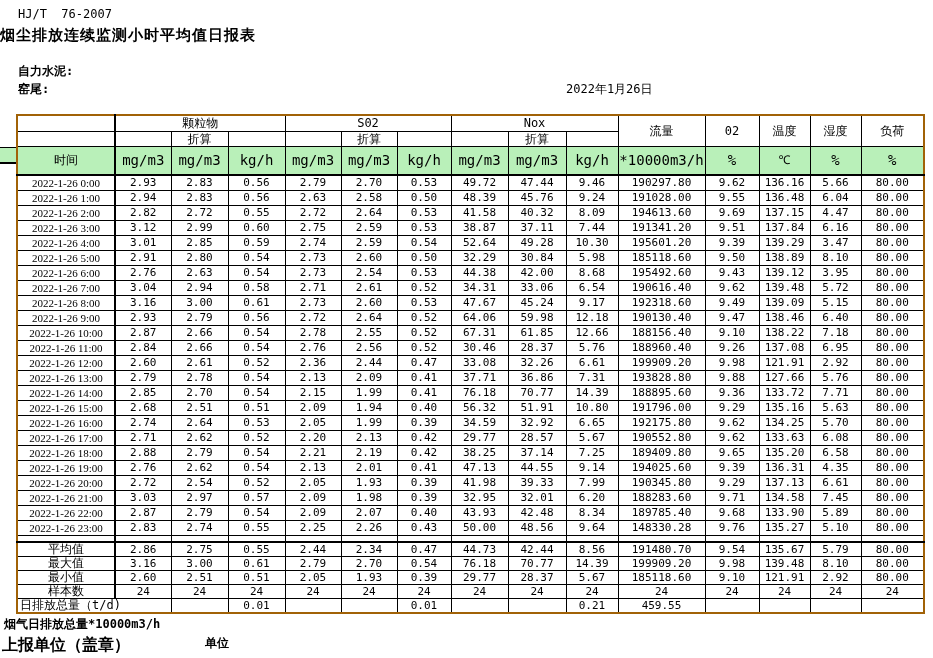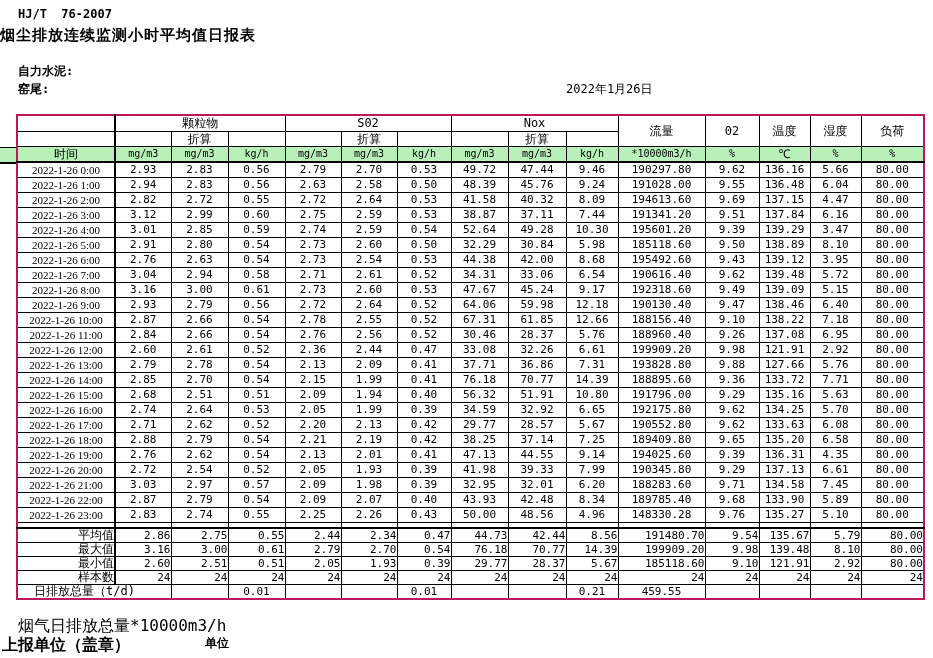--- a/index.html
+++ b/index.html
@@ -3,45 +3,45 @@
 <meta charset="utf-8">
 <style>
   * { box-sizing: border-box; }
   html,body { margin:0; padding:0; }
   body {
     width: 933px; height: 658px; background:#fff; position:relative;
     font-family: "DejaVu Sans Mono", "Liberation Sans", sans-serif;
     color:#000; overflow:hidden;
   }
   .abs { position:absolute; white-space:pre; }
-  .standard { left:18px; top:7px; font-size:12px; font-weight:bold; }
+  .standard { left:18px; top:7px; font-size:12px; font-weight:normal; }
   .title-wrap { left:0; top:26px; width:660px; font-size:15px; font-weight:bold; letter-spacing:1px; }
   .company { left:18px; top:63px; font-size:12px; font-weight:bold; }
   .site { left:18px; top:81px; font-size:12px; font-weight:bold; }
   .date { left:566px; top:81px; font-size:12px; }
   .tbl-wrap { position:absolute; left:16px; top:114px; }
-  table { border-collapse:collapse; table-layout:fixed; border:2px solid #be185d; }
+  table { border-collapse:collapse; table-layout:fixed; border:2px solid #a16207; }
   td {
     border:1px solid #000; text-align:center; padding:0;
     font-size:11px; height:14px; line-height:14px;
     white-space:nowrap; overflow:hidden;
   }
   thead td { font-size:12px; }
-  tr.units-row td { background:#b9f0b9; border-bottom:2px solid #000; font-size:10px; }
+  tr.units-row td { background:#b9f0b9; border-bottom:2px solid #000; font-size:14px; }
   tr.units-row td.cjk { font-size:12px; }
   td.time-col-hdr { border-right:2px solid #000; }
   td.time-cell { border-right:2px solid #000; font-size:11px;font-family:Liberation Serif, serif; }
   td.label-cell { border-right:2px solid #000; font-size:12px; }
   tr.spacer-row td { height:6px; line-height:6px; border-bottom:2px solid #000; }
-  tr.summary-row td { height:13px; line-height:13px;text-align:right; }
+  tr.summary-row td { height:13px; line-height:13px; }
   tr.total-row td { height:13px; line-height:13px; }
-  td.total-label { text-align:left; font-size:12px; padding-left:16px; }
+  td.total-label { text-align:left; font-size:12px; padding-left:2px; }
   .green-band { position:absolute; left:0; top:147px; width:17px; height:17px;
     background:#b9f0b9; border-top:1px solid #000; border-bottom:2px solid #000; }
-  .footer1 { left:18px; top:616px; font-size:16px; font-weight:normal; }
+  .footer1 { left:4px; top:616px; font-size:12px; font-weight:bold; }
   .footer2 { left:2px; top:635px; font-size:16px; font-weight:bold; }
   .footer3 { left:205px; top:635px; font-size:12px; font-weight:bold; }
 </style>
 </head>
 <body>
 
 <div class="abs standard">HJ/T  76-2007</div>
 <div class="abs title-wrap">烟尘排放连续监测小时平均值日报表</div>
 <div class="abs company">自力水泥:</div>
 <div class="abs site">窑尾:</div>
@@ -85,21 +85,21 @@
       <td></td>
       <td>折算</td>
       <td></td>
       <td></td>
       <td>折算</td>
       <td></td>
       <td></td>
       <td>折算</td>
       <td></td>
     </tr>
-    <tr class="units-row" style="height:15px">
+    <tr class="units-row" style="height:29px">
       <td class="cjk time-col-hdr">时间</td>
       <td>mg/m3</td>
       <td>mg/m3</td>
       <td>kg/h</td>
       <td>mg/m3</td>
       <td>mg/m3</td>
       <td>kg/h</td>
       <td>mg/m3</td>
       <td>mg/m3</td>
       <td>kg/h</td>
@@ -505,21 +505,21 @@
         <tr>
           <td class="time-cell">2022-1-26 23:00</td>
           <td>2.83</td>
           <td>2.74</td>
           <td>0.55</td>
           <td>2.25</td>
           <td>2.26</td>
           <td>0.43</td>
           <td>50.00</td>
           <td>48.56</td>
-          <td>4.96</td>
+          <td>9.64</td>
           <td>148330.28</td>
           <td>9.76</td>
           <td>135.27</td>
           <td>5.10</td>
           <td>80.00</td>
         </tr>
         <tr class="spacer-row">
           <td class="time-cell"></td>
           <td></td>
           <td></td>

